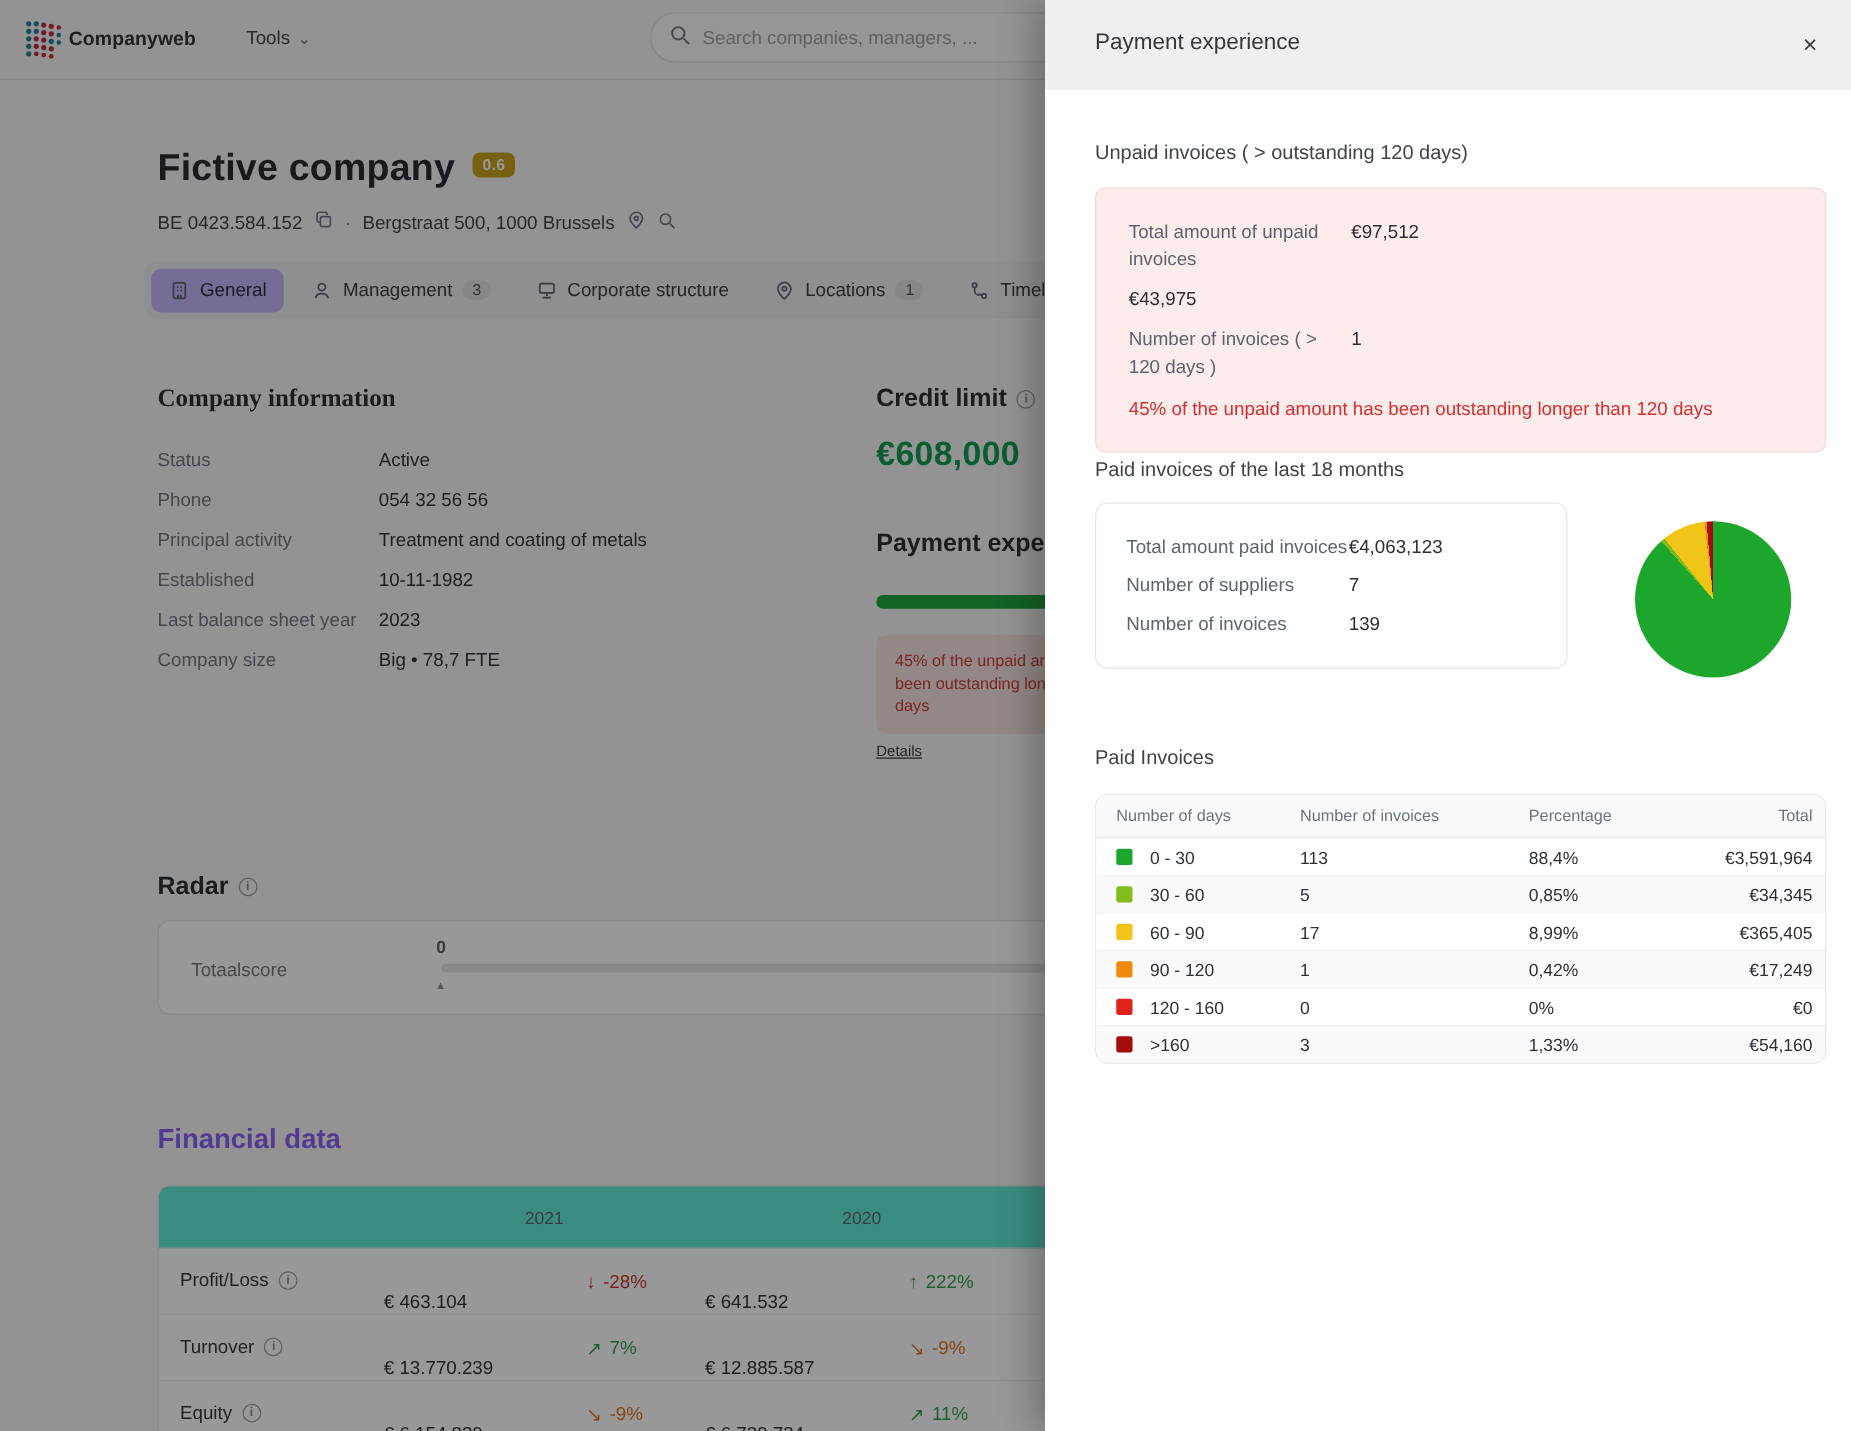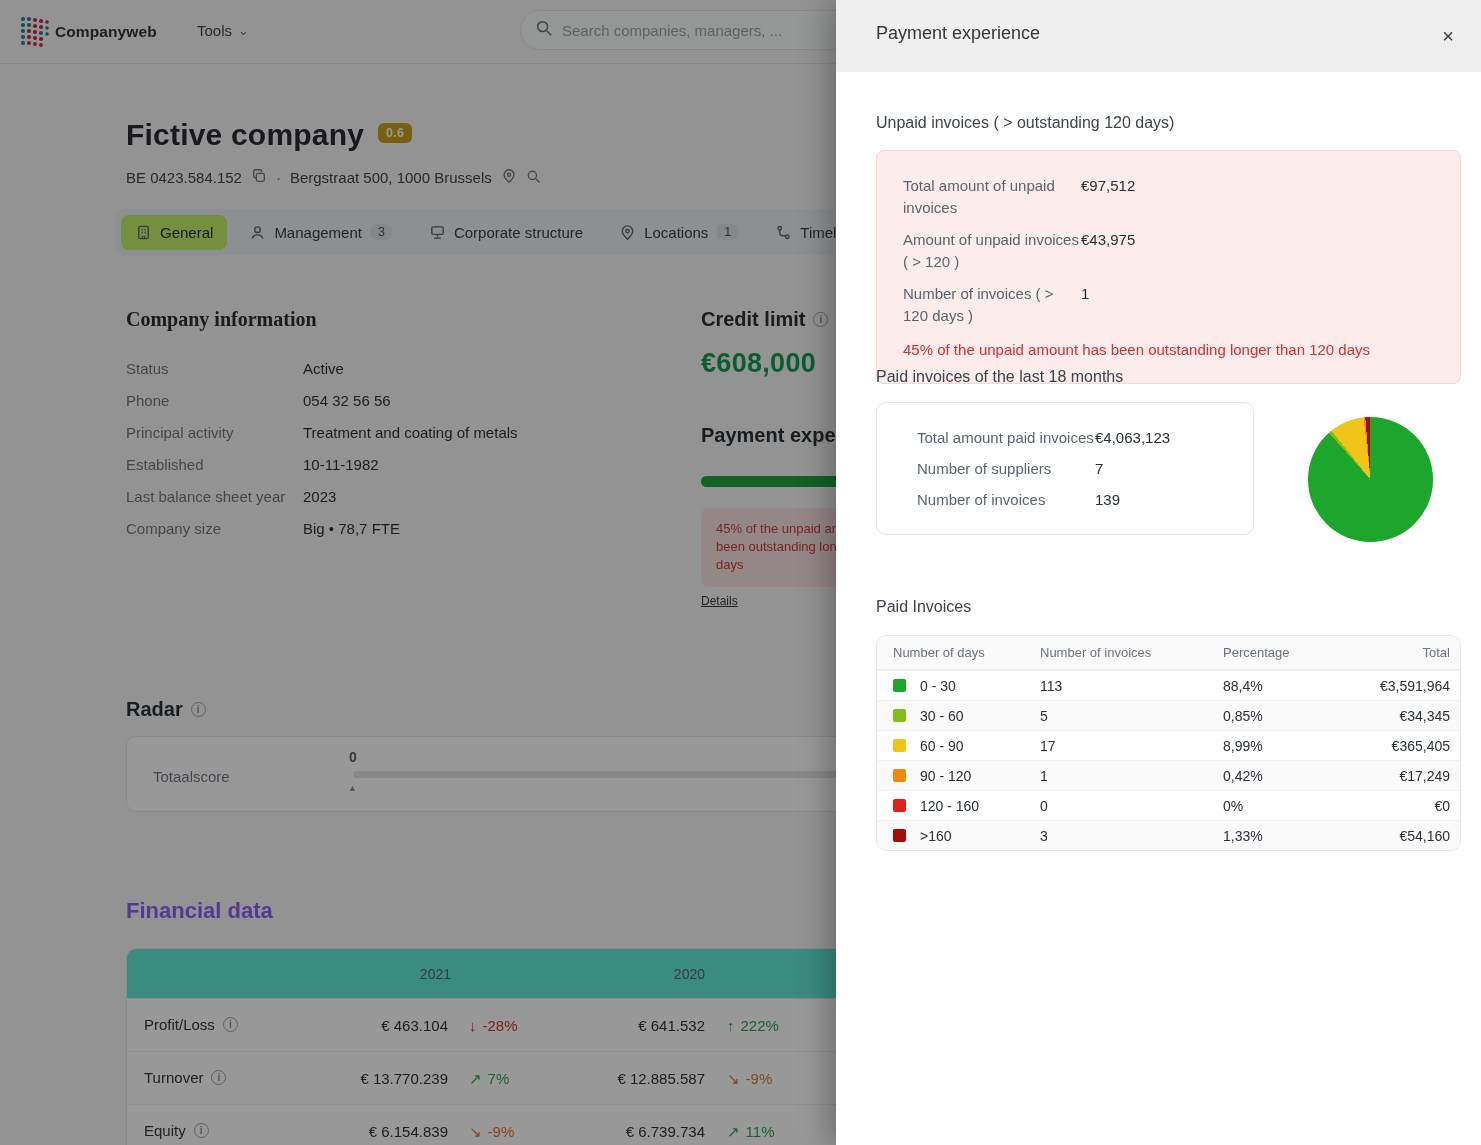--- a/index.html
+++ b/index.html
@@ -19,21 +19,21 @@
 
   
   .cname { position:absolute; left:126px; top:118px; font-size:30px; font-weight:700; color:#23272e; letter-spacing:.2px; }
   .scorebadge { display:inline-block; vertical-align:8px; margin-left:14px; background:#c7a017; color:#fdfdf6; font-size:12.5px; font-weight:700; padding:3px 8px; border-radius:6px; }
   .subline { position:absolute; left:126px; top:168px; display:flex; align-items:center; gap:9px; font-size:15px; color:#3c4248; }
   .dotsep { color:#6b7280; }
 
   
   .tabstrip { position:absolute; left:115px; top:209px; width:1005px; height:46px; background:#edeff2; border-radius:10px; display:flex; align-items:center; gap:8px; padding:0 6px; }
   .tab { display:flex; align-items:center; gap:8px; padding:9px 14px; border-radius:8px; font-size:15px; color:#343a41; cursor:pointer; white-space:nowrap; }
-  .tab.active { background:#bef264; color:#232a33; font-weight:500; }
+  .tab.active { background:#c4b5fd; color:#232a33; font-weight:500; }
   .tabbadge { background:#dfe2e6; border-radius:9px; padding:1px 8px; font-size:12.5px; color:#4b5157; }
   .ticon { display:inline-flex; width:17px; height:17px; color:#5a6470; }
 
   
   .h-sec { position:absolute; font-size:20px; font-weight:600; color:#262b31; display:flex; align-items:center; gap:8px; }
   .info-i { display:inline-flex; align-items:center; justify-content:center; width:15px; height:15px; border:1px solid #9aa0a7; border-radius:50%; color:#868d94; font-size:10px; font-style:normal; font-weight:600; cursor:pointer; }
 
   
   .ci-row { position:absolute; font-size:15px; }
   .ci-label { position:absolute; left:0; color:#6f7680; width:175px; }
@@ -52,39 +52,39 @@
   .radar-track { position:absolute; left:226px; top:34px; width:745px; height:7px; background:#e3e4e7; border-radius:4px; }
   .radar-marker { position:absolute; left:221px; top:46px; font-size:9px; color:#8a8f96; }
 
   
   .fin-title { position:absolute; left:126px; top:898px; font-size:22px; font-weight:700; color:#8b5cf6; }
   .fin-card { position:absolute; left:126px; top:948px; width:994px; height:260px; background:#fff; border:1px solid #e5e7ea; border-radius:10px; overflow:hidden; }
   .fin-head { position:absolute; left:0; top:0; width:100%; height:50px; background:#5eead4; border-bottom:1px solid #ececee; }
   .fin-year { position:absolute; top:17px; width:74px; text-align:right; font-size:14px; color:#5a6168; }
   .fin-row { position:absolute; left:0; width:100%; height:53px; border-bottom:1px solid #eef0f1; }
   .fin-label { position:absolute; left:17px; top:17px; font-size:15px; color:#2d3339; display:flex; align-items:center; gap:8px; }
-  .fin-val { position:absolute; top:18px; width:141px; text-align:right; font-size:15px; color:#2b3037; }
+  .fin-val { position:absolute; top:34px; width:141px; text-align:left; font-size:15px; color:#2b3037; }
   .fin-trend { position:absolute; top:18px; font-size:15px; display:flex; gap:6px; }
   .t-red { color:#c9342c; } .t-green { color:#2f9e52; } .t-orange { color:#dd7327; }
 
   
   .backdrop { position:absolute; inset:0; background:rgba(10,10,10,0.42); z-index:40; }
   .panel { position:absolute; left:836px; top:0; width:645px; height:1145px; background:#ffffff; z-index:50; box-shadow:-10px 0 26px rgba(0,0,0,.25); }
   .panel-head { position:absolute; left:0; top:0; width:100%; height:72px; background:#efefef; }
   .panel-title { position:absolute; left:40px; top:23px; font-size:18px; font-weight:500; color:#33383e; }
   .panel-close { position:absolute; right:18px; top:21px; width:30px; height:30px; display:flex; align-items:center; justify-content:center; font-size:20px; color:#3a3a3a; cursor:pointer; }
   .p-h { position:absolute; left:40px; font-size:16px; color:#3e444b; }
 
   .unpaid-card { position:absolute; left:40px; top:150px; width:585px; background:#fcecec; border:1px solid #f7d6d6; border-radius:8px; padding:24px 26px 22px 26px; }
   .u-row { display:flex; margin-bottom:10px; line-height:22px; font-size:15px; }
   .u-label { width:178px; color:#5b6570; flex:none; }
   .u-value { color:#2a3038; }
   .u-warn { margin-top:12px; line-height:22px; font-size:15px; color:#d62f2f; }
 
-  .paid-card { position:absolute; left:40px; top:402px; width:378px; background:#fff; border:1px solid #e3e6e9; border-radius:10px; padding:24px 40px; }
+  .paid-card { position:absolute; left:40px; top:402px; width:378px; background:#fff; border:1px solid #e3e6e9; border-radius:10px; padding:24px 24px; }
   .pie { position:absolute; left:472px; top:417px; width:125px; height:125px; border-radius:50%; }
 
   .pt-table { position:absolute; left:40px; top:635px; width:585px; border:1px solid #e6e8ea; border-radius:10px; overflow:hidden; background:#fff; }
   .pt-headrow { display:flex; height:34px; align-items:center; background:#fafafa; border-bottom:1px solid #ececec; font-size:13px; color:#6b7280; }
   .pt-row { display:flex; height:30px; align-items:center; font-size:14px; color:#2b3138; border-top:1px solid #f1f1f2; }
   .pt-row:first-of-type { border-top:none; }
   .pt-row.zebra { background:#fafafa; }
   .c-days { width:163px; padding-left:16px; display:flex; align-items:center; gap:14px; }
   .c-inv { width:183px; }
   .c-pct { width:130px; }
@@ -338,21 +338,20 @@
       <span class="panel-close">×</span>
     </div>
 
     <div class="p-h" style="top:114px;">Unpaid invoices ( &gt; outstanding 120 days)</div>
     <div class="unpaid-card">
       <div class="u-row">
           <span class="u-label">Total amount of unpaid invoices</span>
           <span class="u-value">€97,512</span>
         </div>
       <div class="u-row">
-          <span class="u-label">Amount of unpaid invoices ( &gt; 120 )</span>
           <span class="u-value">€43,975</span>
         </div>
       <div class="u-row">
           <span class="u-label">Number of invoices ( &gt; 120 days )</span>
           <span class="u-value">1</span>
         </div>
       <div class="u-warn">45% of the unpaid amount has been outstanding longer than 120 days</div>
     </div>
 
     <div class="p-h" style="top:368px;">Paid invoices of the last 18 months</div>

